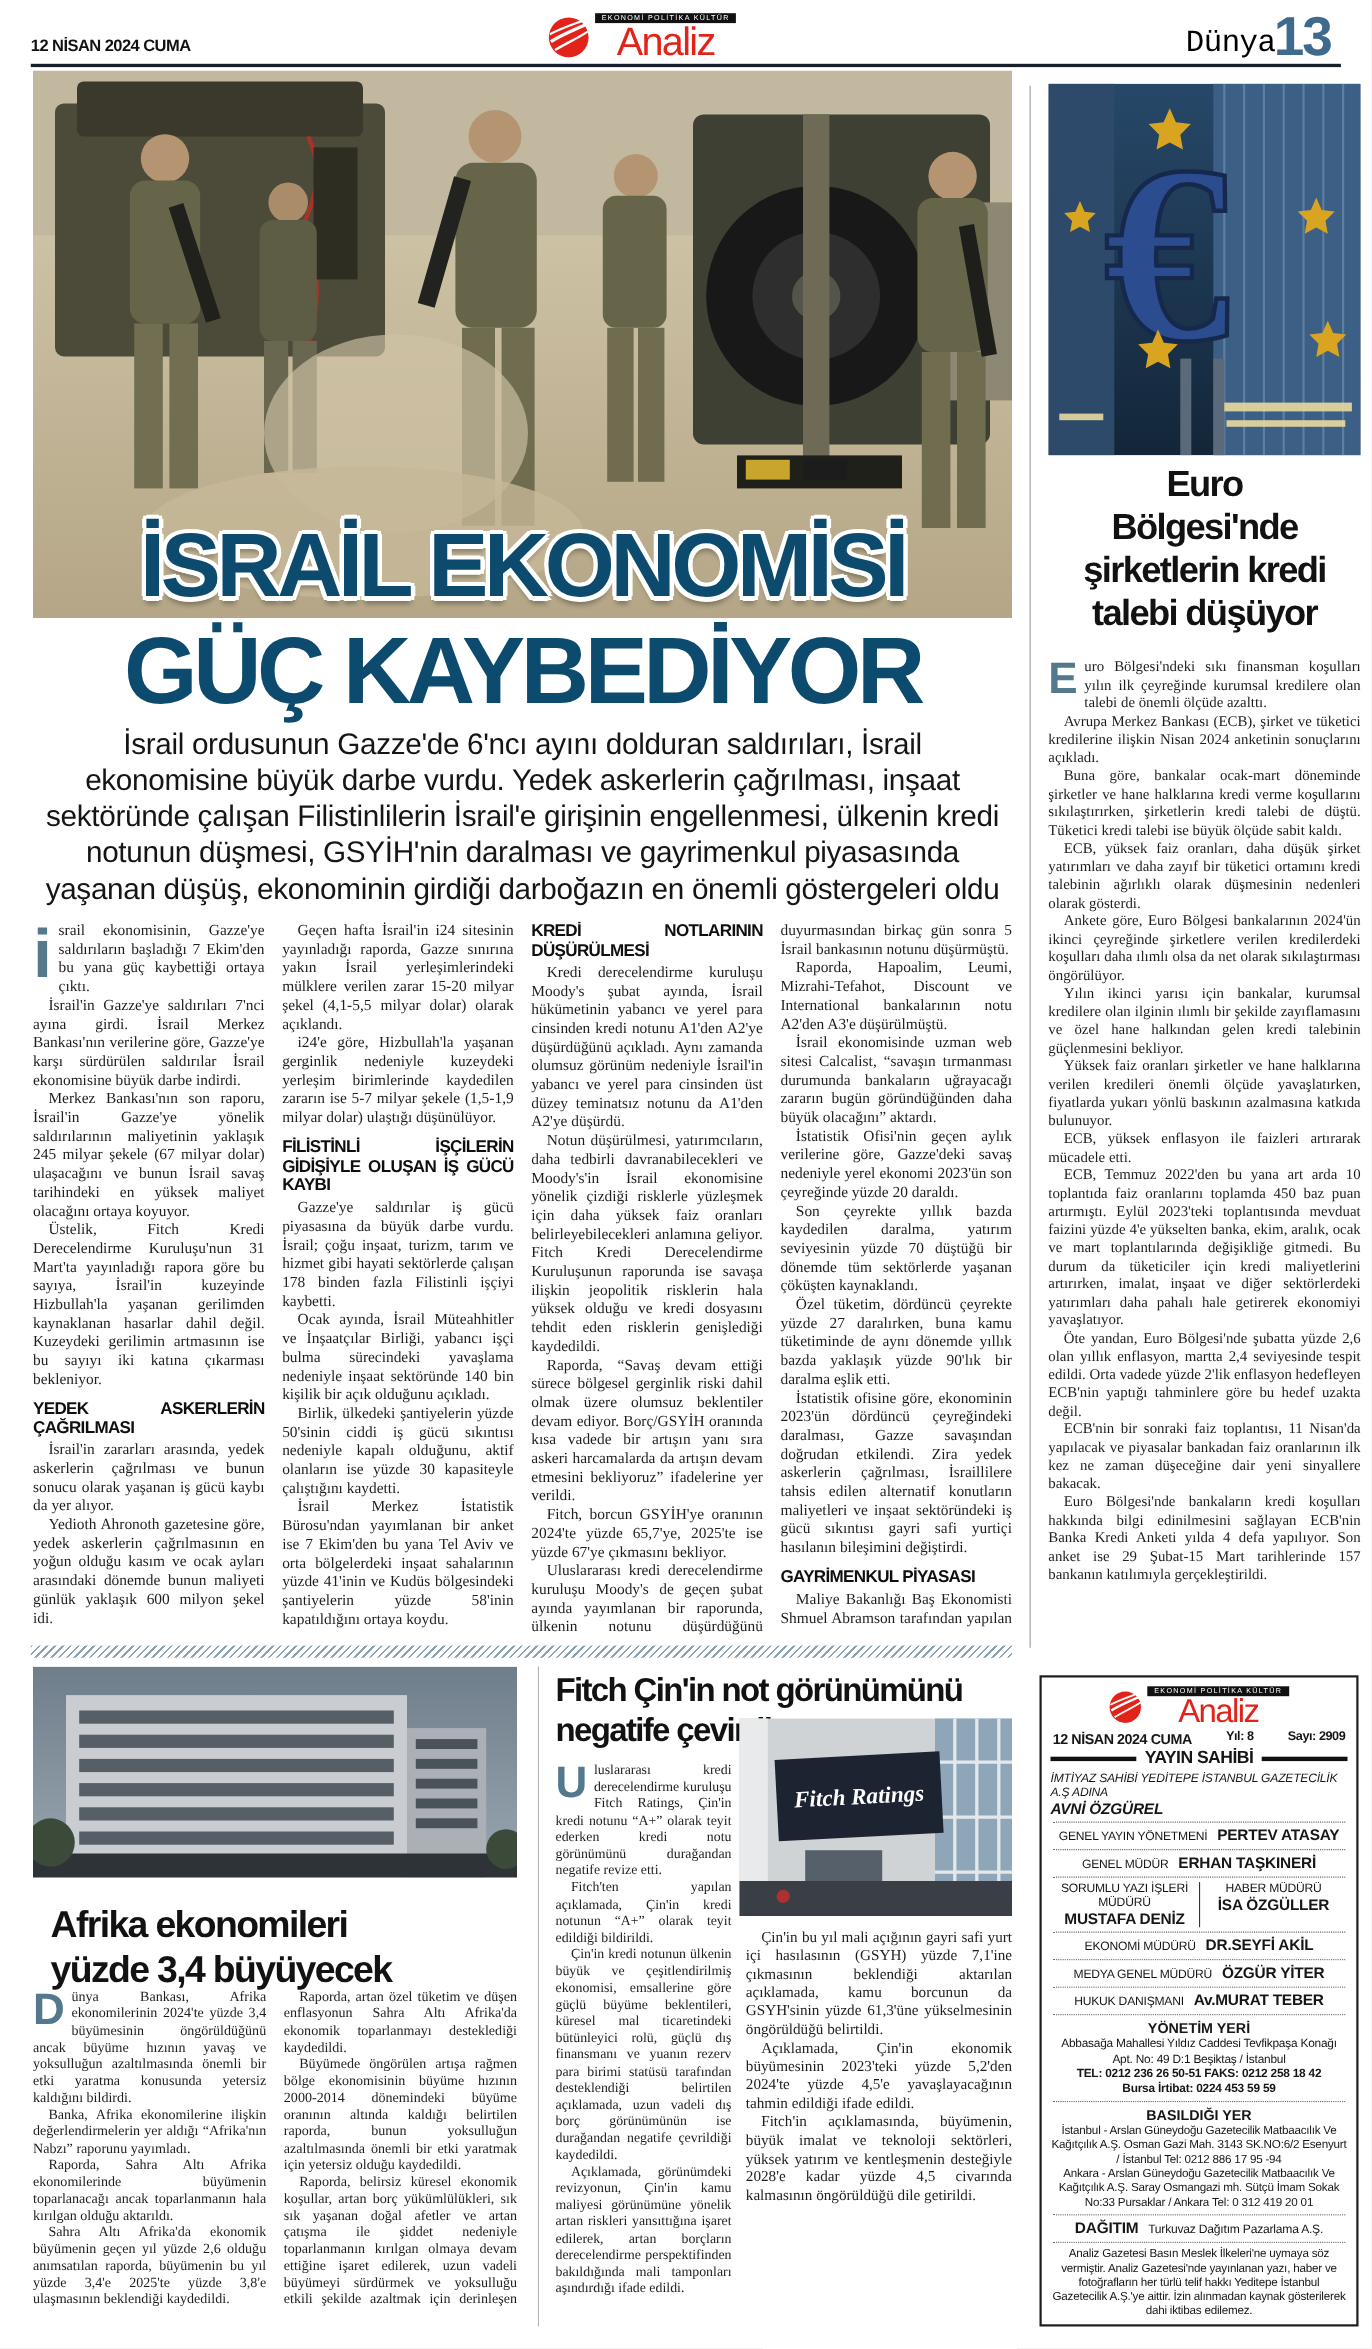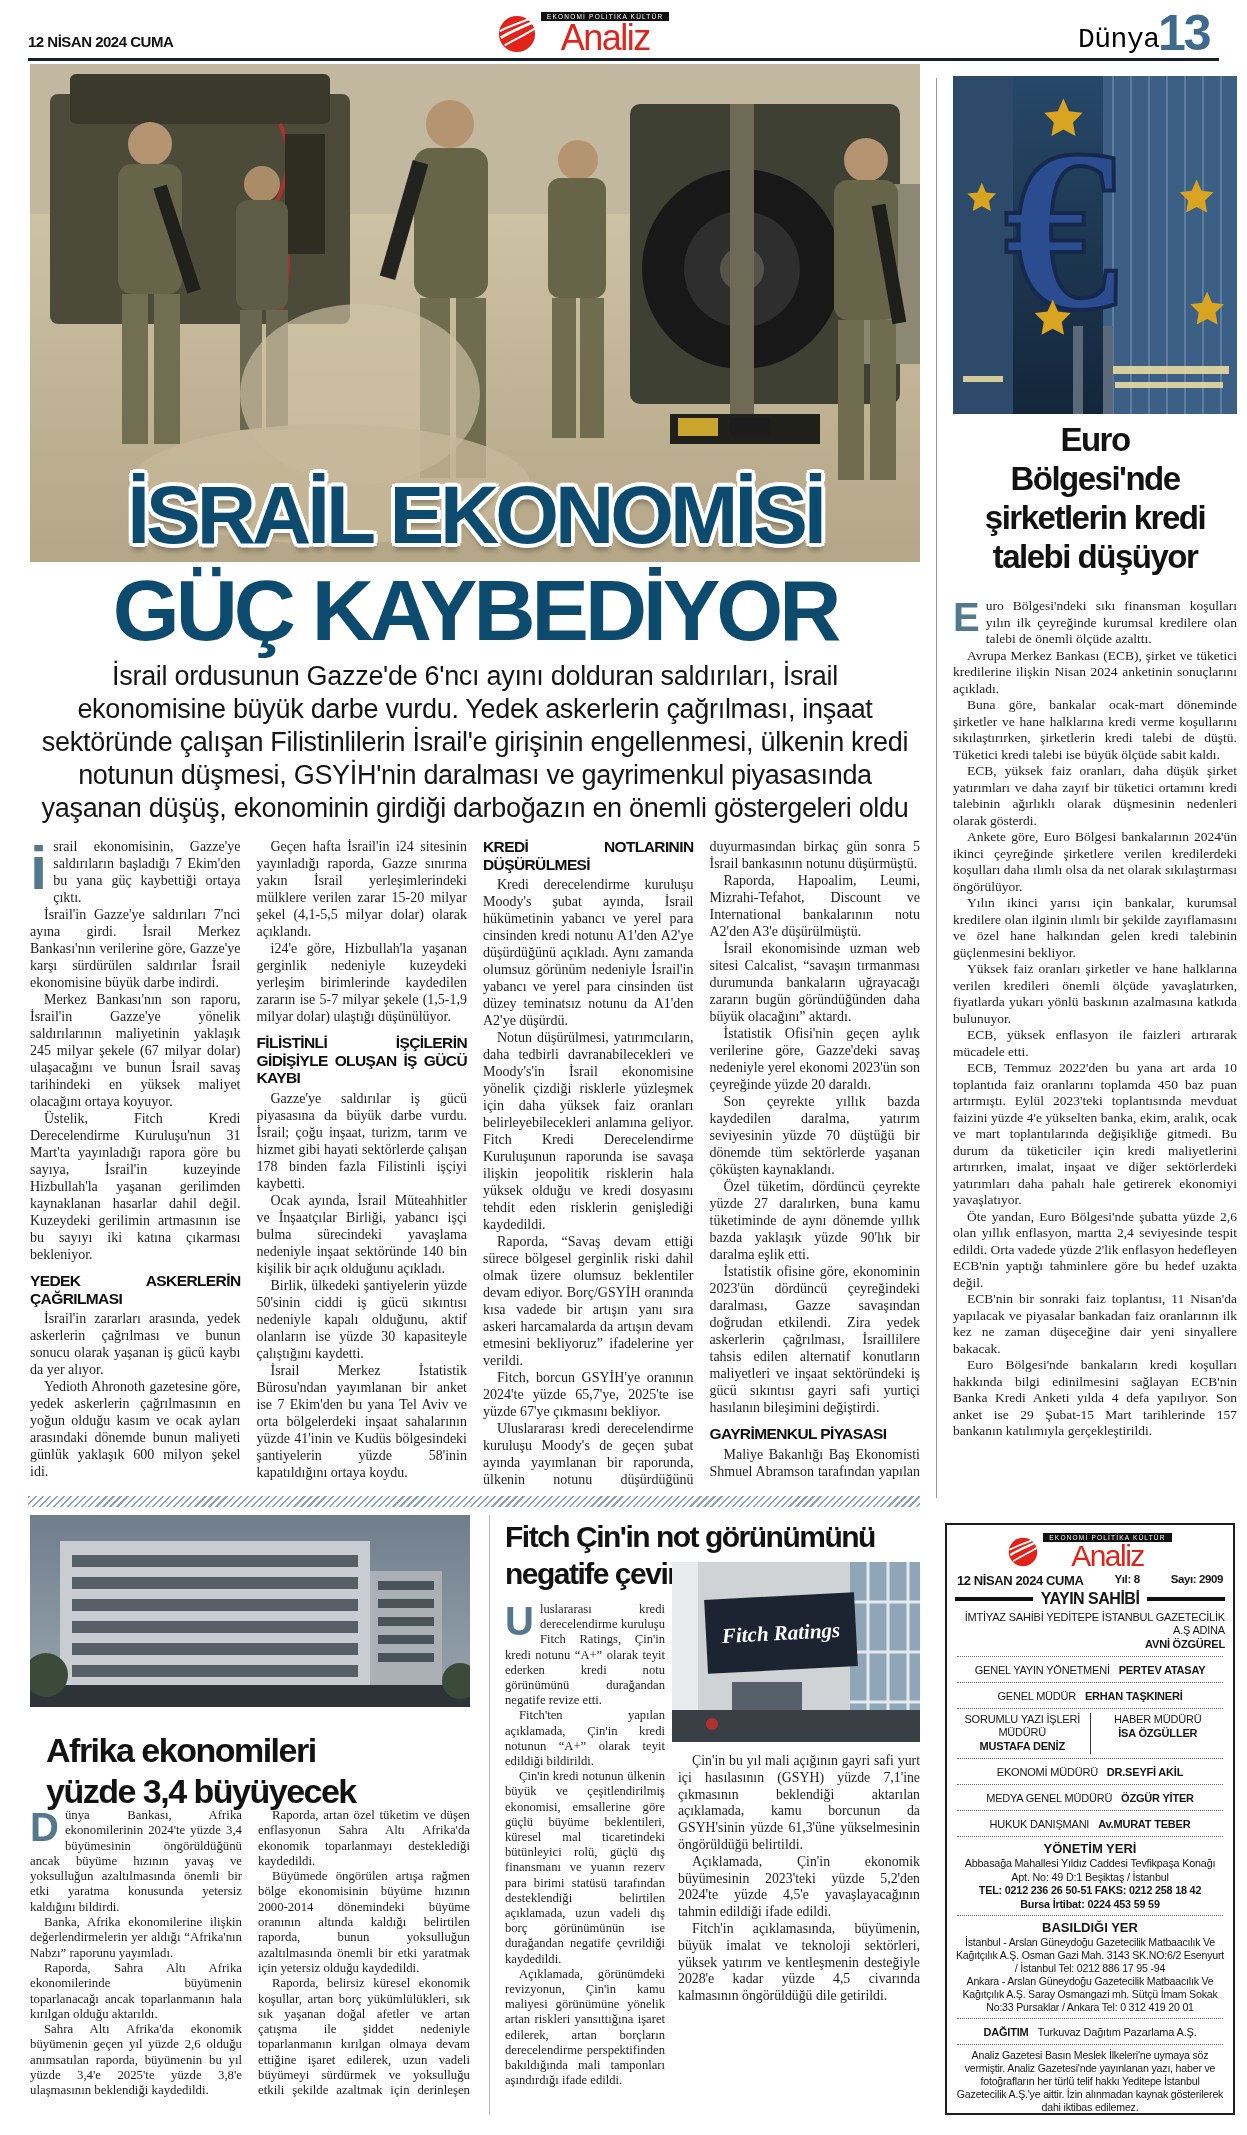--- a/index.html
+++ b/index.html
@@ -83,23 +83,23 @@
          padding:6px 8px;overflow:hidden;}
   #kunye .logo{position:relative;justify-content:center;display:flex;margin:2px auto 3px auto;width:fit-content;}
   #kunye .globe{width:30px;height:30px;}
   #kunye .lname{font-size:30px;line-height:28px;}
   .k-daterow{display:flex;justify-content:space-between;font-weight:bold;font-size:13px;
              letter-spacing:-0.4px;margin:3px 2px 2px 2px;}
   .k-daterow .yil{font-size:11.5px;}
   .k-sahibi{display:flex;align-items:center;gap:8px;margin:2px 0 3px 0;}
   .k-sahibi .bar{flex:1;height:4px;background:#111;}
   .k-sahibi .txt{font-weight:bold;font-size:16px;letter-spacing:-0.5px;white-space:nowrap;}
-  .k-center{text-align:right;}
+  .k-center{text-align:left;font-style:italic;}
   .k-label{font-size:11px;letter-spacing:-0.2px;line-height:13px;}
-  .k-name{font-weight:bold;font-size:11px;letter-spacing:-0.2px;line-height:15px;}
+  .k-name{font-weight:bold;font-size:14px;letter-spacing:-0.2px;line-height:15px;}
   .k-sep{border:none;border-top:1.5px dotted #666;margin:4px 2px;}
   .k-row{text-align:center;line-height:15px;}
   .k-row .k-label,.k-row .k-name{display:inline;}
   .k-dual{display:flex;text-align:center;}
   .k-dual > div{flex:1;padding:0 3px;}
   .k-dual > div + div{border-left:1.5px solid #333;}
   .k-addr{font-size:10.8px;line-height:13.5px;text-align:center;letter-spacing:-0.2px;}
   .k-sec-title{font-weight:bold;font-size:13px;text-align:center;margin:1px 0;}
   .k-bold-inline{font-weight:bold;}
   .k-small{font-size:10.6px;line-height:13px;text-align:center;letter-spacing:-0.2px;}

